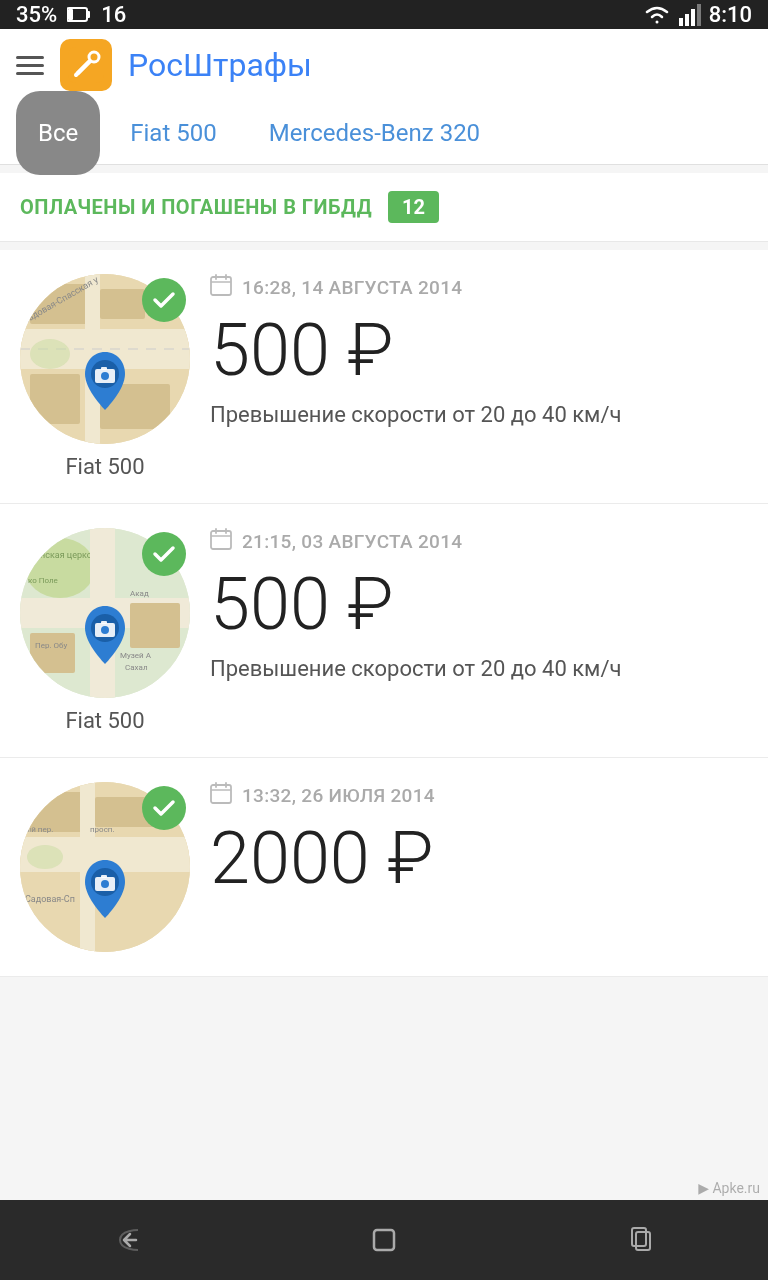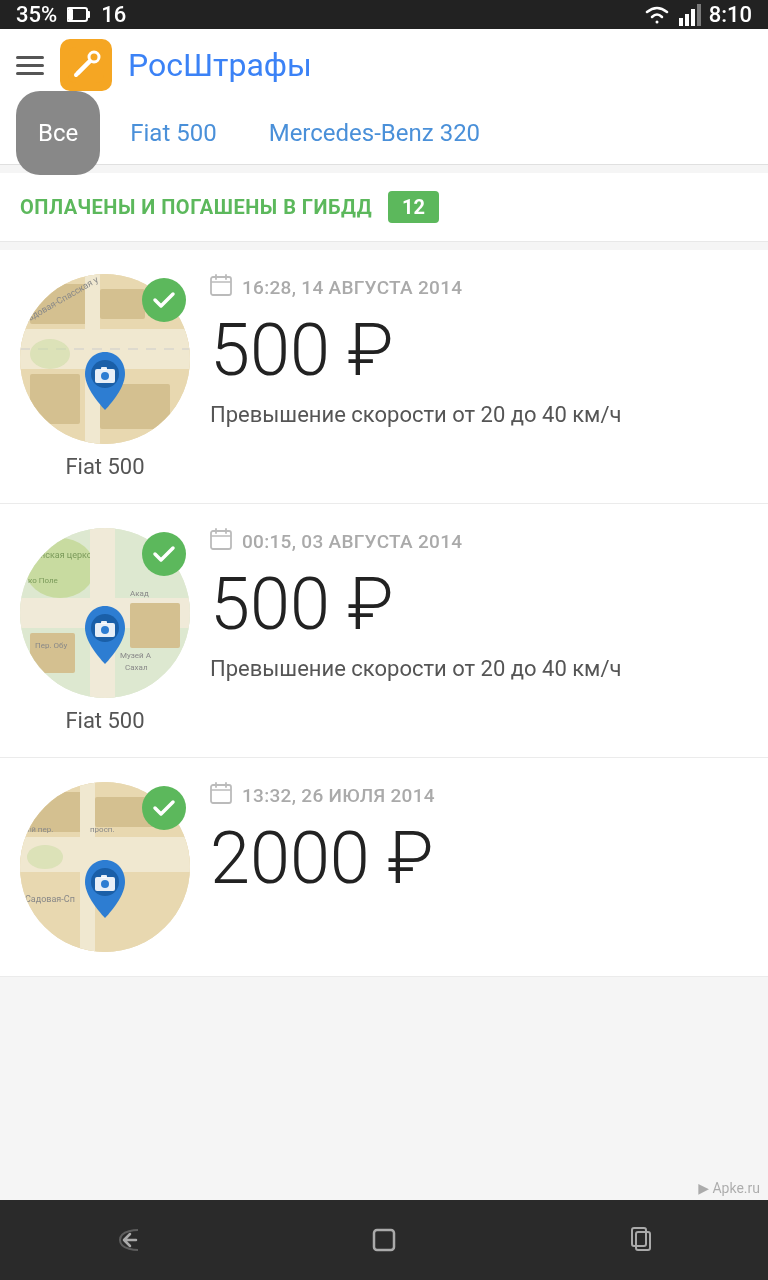--- a/index.html
+++ b/index.html
@@ -436,21 +436,21 @@
       <div class="fine-date-row">
         <span class="calendar-icon">
           <svg width="22" height="22" viewBox="0 0 22 22" fill="none">
             <rect x="1" y="3" width="20" height="18" rx="2" stroke="#bbb" stroke-width="1.8" fill="none"></rect>
             <line x1="6" y1="1" x2="6" y2="5" stroke="#bbb" stroke-width="1.8" stroke-linecap="round"></line>
             <line x1="16" y1="1" x2="16" y2="5" stroke="#bbb" stroke-width="1.8" stroke-linecap="round"></line>
             <line x1="1" y1="8" x2="21" y2="8" stroke="#bbb" stroke-width="1.5"></line>
           </svg>
         </span>
         <span class="fine-date-text">
-          <span>00:15, 03 АВГУСТА</span> <span>2014</span>
+          <span>21:15, 03 АВГУСТА</span> <span>2014</span>
         </span>
       </div>
       <div class="fine-amount">
         <span>500</span> <span>₽</span>
       </div>
       <div class="fine-description">Превышение скорости от 20 до 40 км/ч</div>
     </div>
   </div>
 
   <div class="fine-item">

